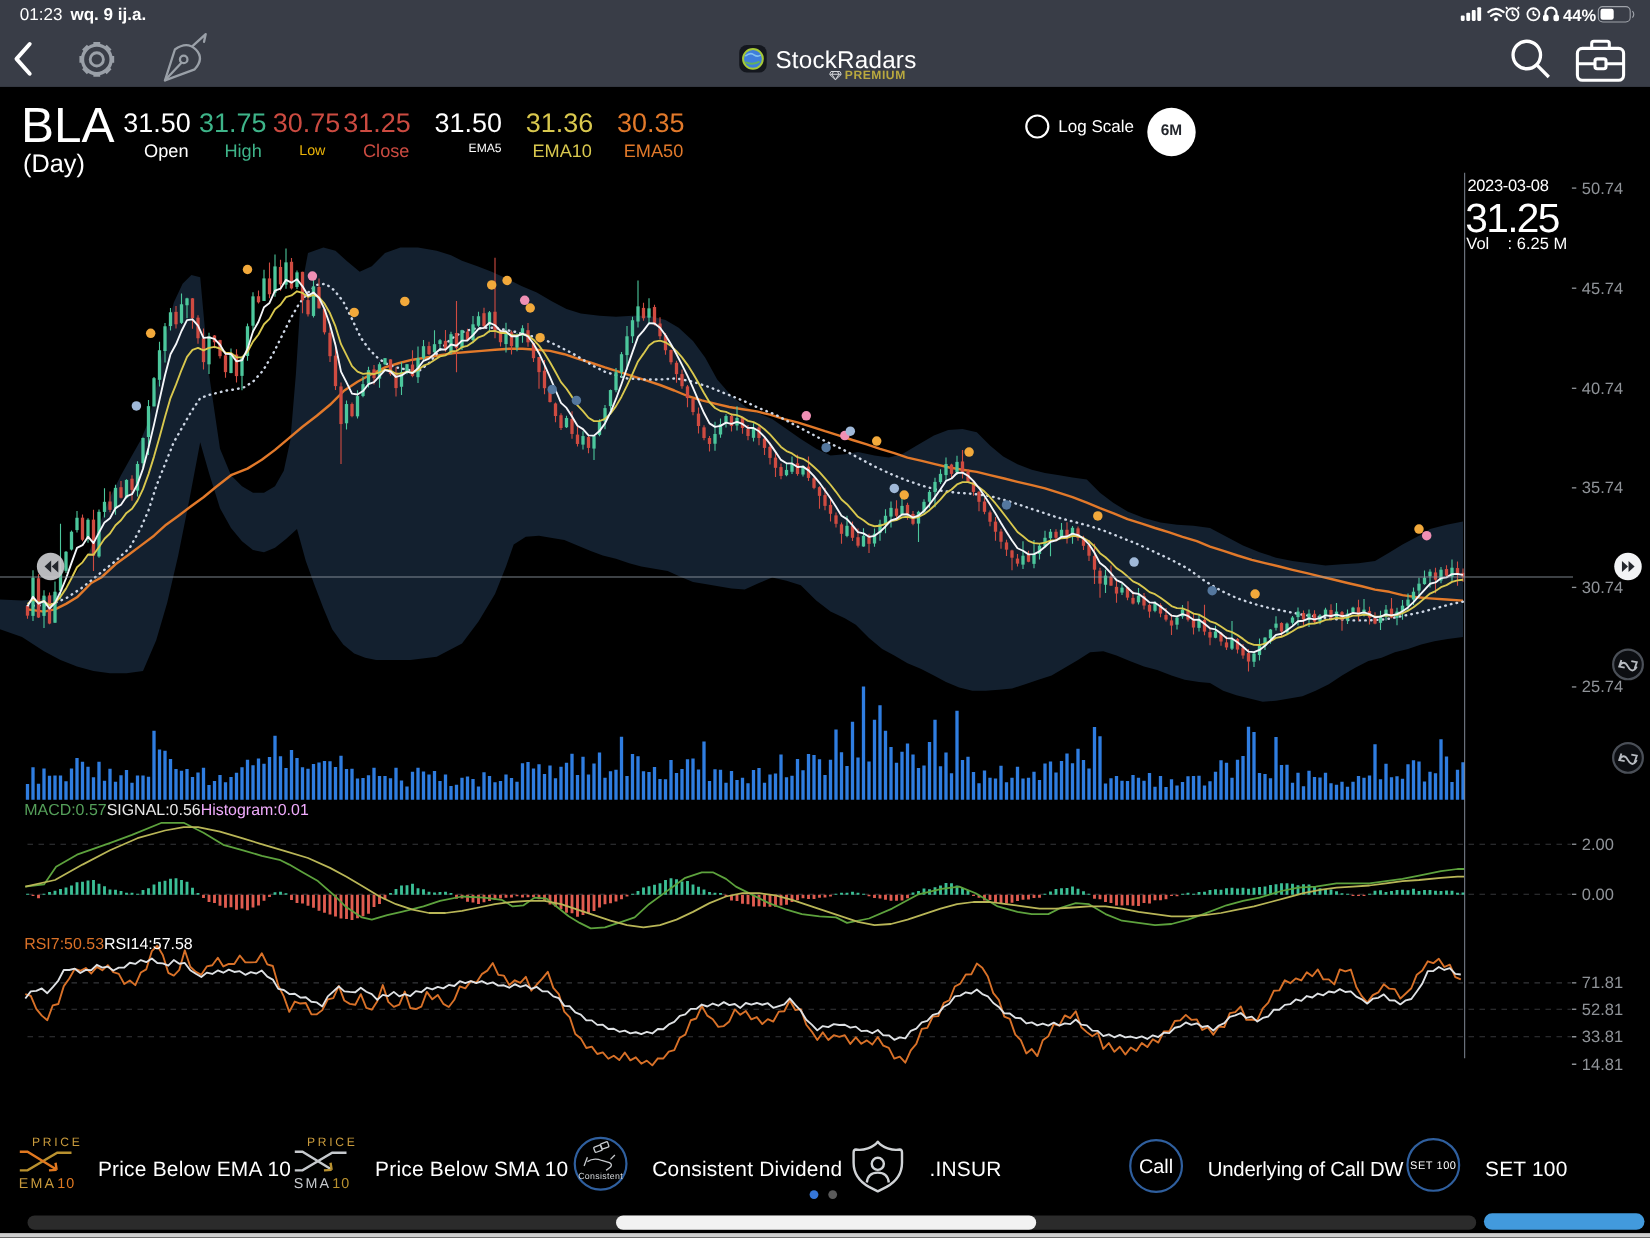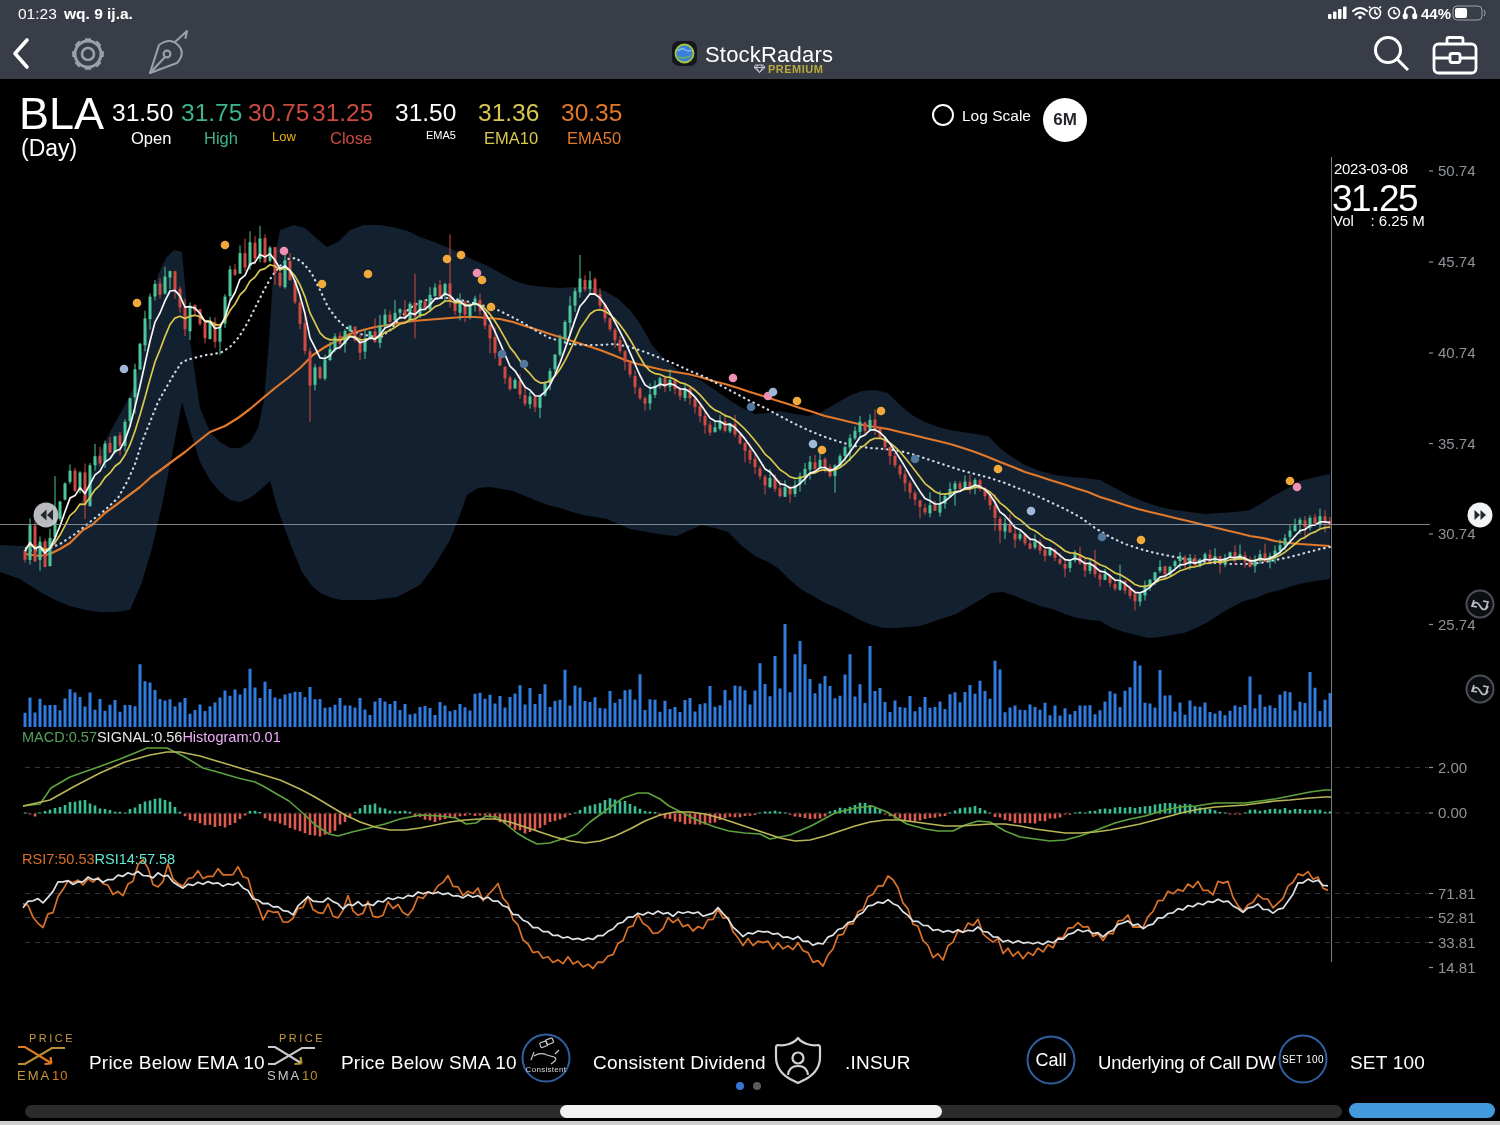--- a/index.html
+++ b/index.html
@@ -466,24 +466,24 @@
 <div class="abs" style="left:330px;top:129px;font-size:16.5px;color:#cc4b41">Close</div>
 <div class="abs wt" style="left:395px;top:99px;font-size:24.5px">31.50</div>
 <div class="abs wt" style="left:426px;top:129px;font-size:11px">EMA5</div>
 <div class="abs" style="left:478px;top:99px;font-size:24.5px;color:#d9c84e">31.36</div>
 <div class="abs" style="left:484px;top:129px;font-size:16.5px;color:#d9c84e">EMA10</div>
 <div class="abs" style="left:561px;top:99px;font-size:24.5px;color:#e2792a">30.35</div>
 <div class="abs" style="left:567px;top:129px;font-size:16.5px;color:#e2792a">EMA50</div>
 <div class="abs" style="left:932px;top:104px;width:22px;height:22px;border:2px solid #fff;border-radius:50%"></div>
 <div class="abs wt" style="left:962px;top:107px;font-size:15.5px">Log Scale</div>
 <div class="abs" style="left:1043px;top:98px;width:44px;height:44px;background:#fff;border-radius:50%"></div>
-<div class="abs" style="left:1043px;top:110px;width:44px;text-align:center;font-size:17px;color:#23262c;font-weight:700">6M</div>
+<div class="abs" style="left:1043px;top:110px;width:44px;text-align:center;font-size:14px;color:#23262c;font-weight:700">6M</div>
 
 <div class="abs" style="left:22px;top:729px;font-size:14.5px"><span style="color:#55a05a">MACD:0.57</span><span style="color:#e8e8e8">SIGNAL:0.56</span><span style="color:#f0abfc">Histogram:0.01</span></div>
-<div class="abs" style="left:22px;top:851px;font-size:14.5px"><span style="color:#d97128">RSI7:50.53</span><span style="color:#5eead4">RSI14:57.58</span></div>
+<div class="abs" style="left:22px;top:851px;font-size:14.5px"><span style="color:#d97128">RSI7:50.53</span><span style="color:#ffffff">RSI14:57.58</span></div>
 
 <svg class="abs" style="left:0;top:1028px" width="1500" height="70" font-family="Liberation Sans, sans-serif">
 
  <text x="29" y="14" fill="#c89a3c" font-size="11px" letter-spacing="2.5">PRICE</text>
  <g fill="none" stroke-width="2.2">
   <path d="M18,36 h7 L52,20 h13" stroke="#b9912f"></path>
   <path d="M18,19 h7 L51,35" stroke="#e07820"></path>
   <path d="M51.5,35.5 l-7,0.5 M51.5,35.5 l-1,-6.5" stroke="#e07820"></path>
  </g>
  <text x="17" y="52" fill="#c89a3c" font-size="13px" letter-spacing="2">EMA</text>

